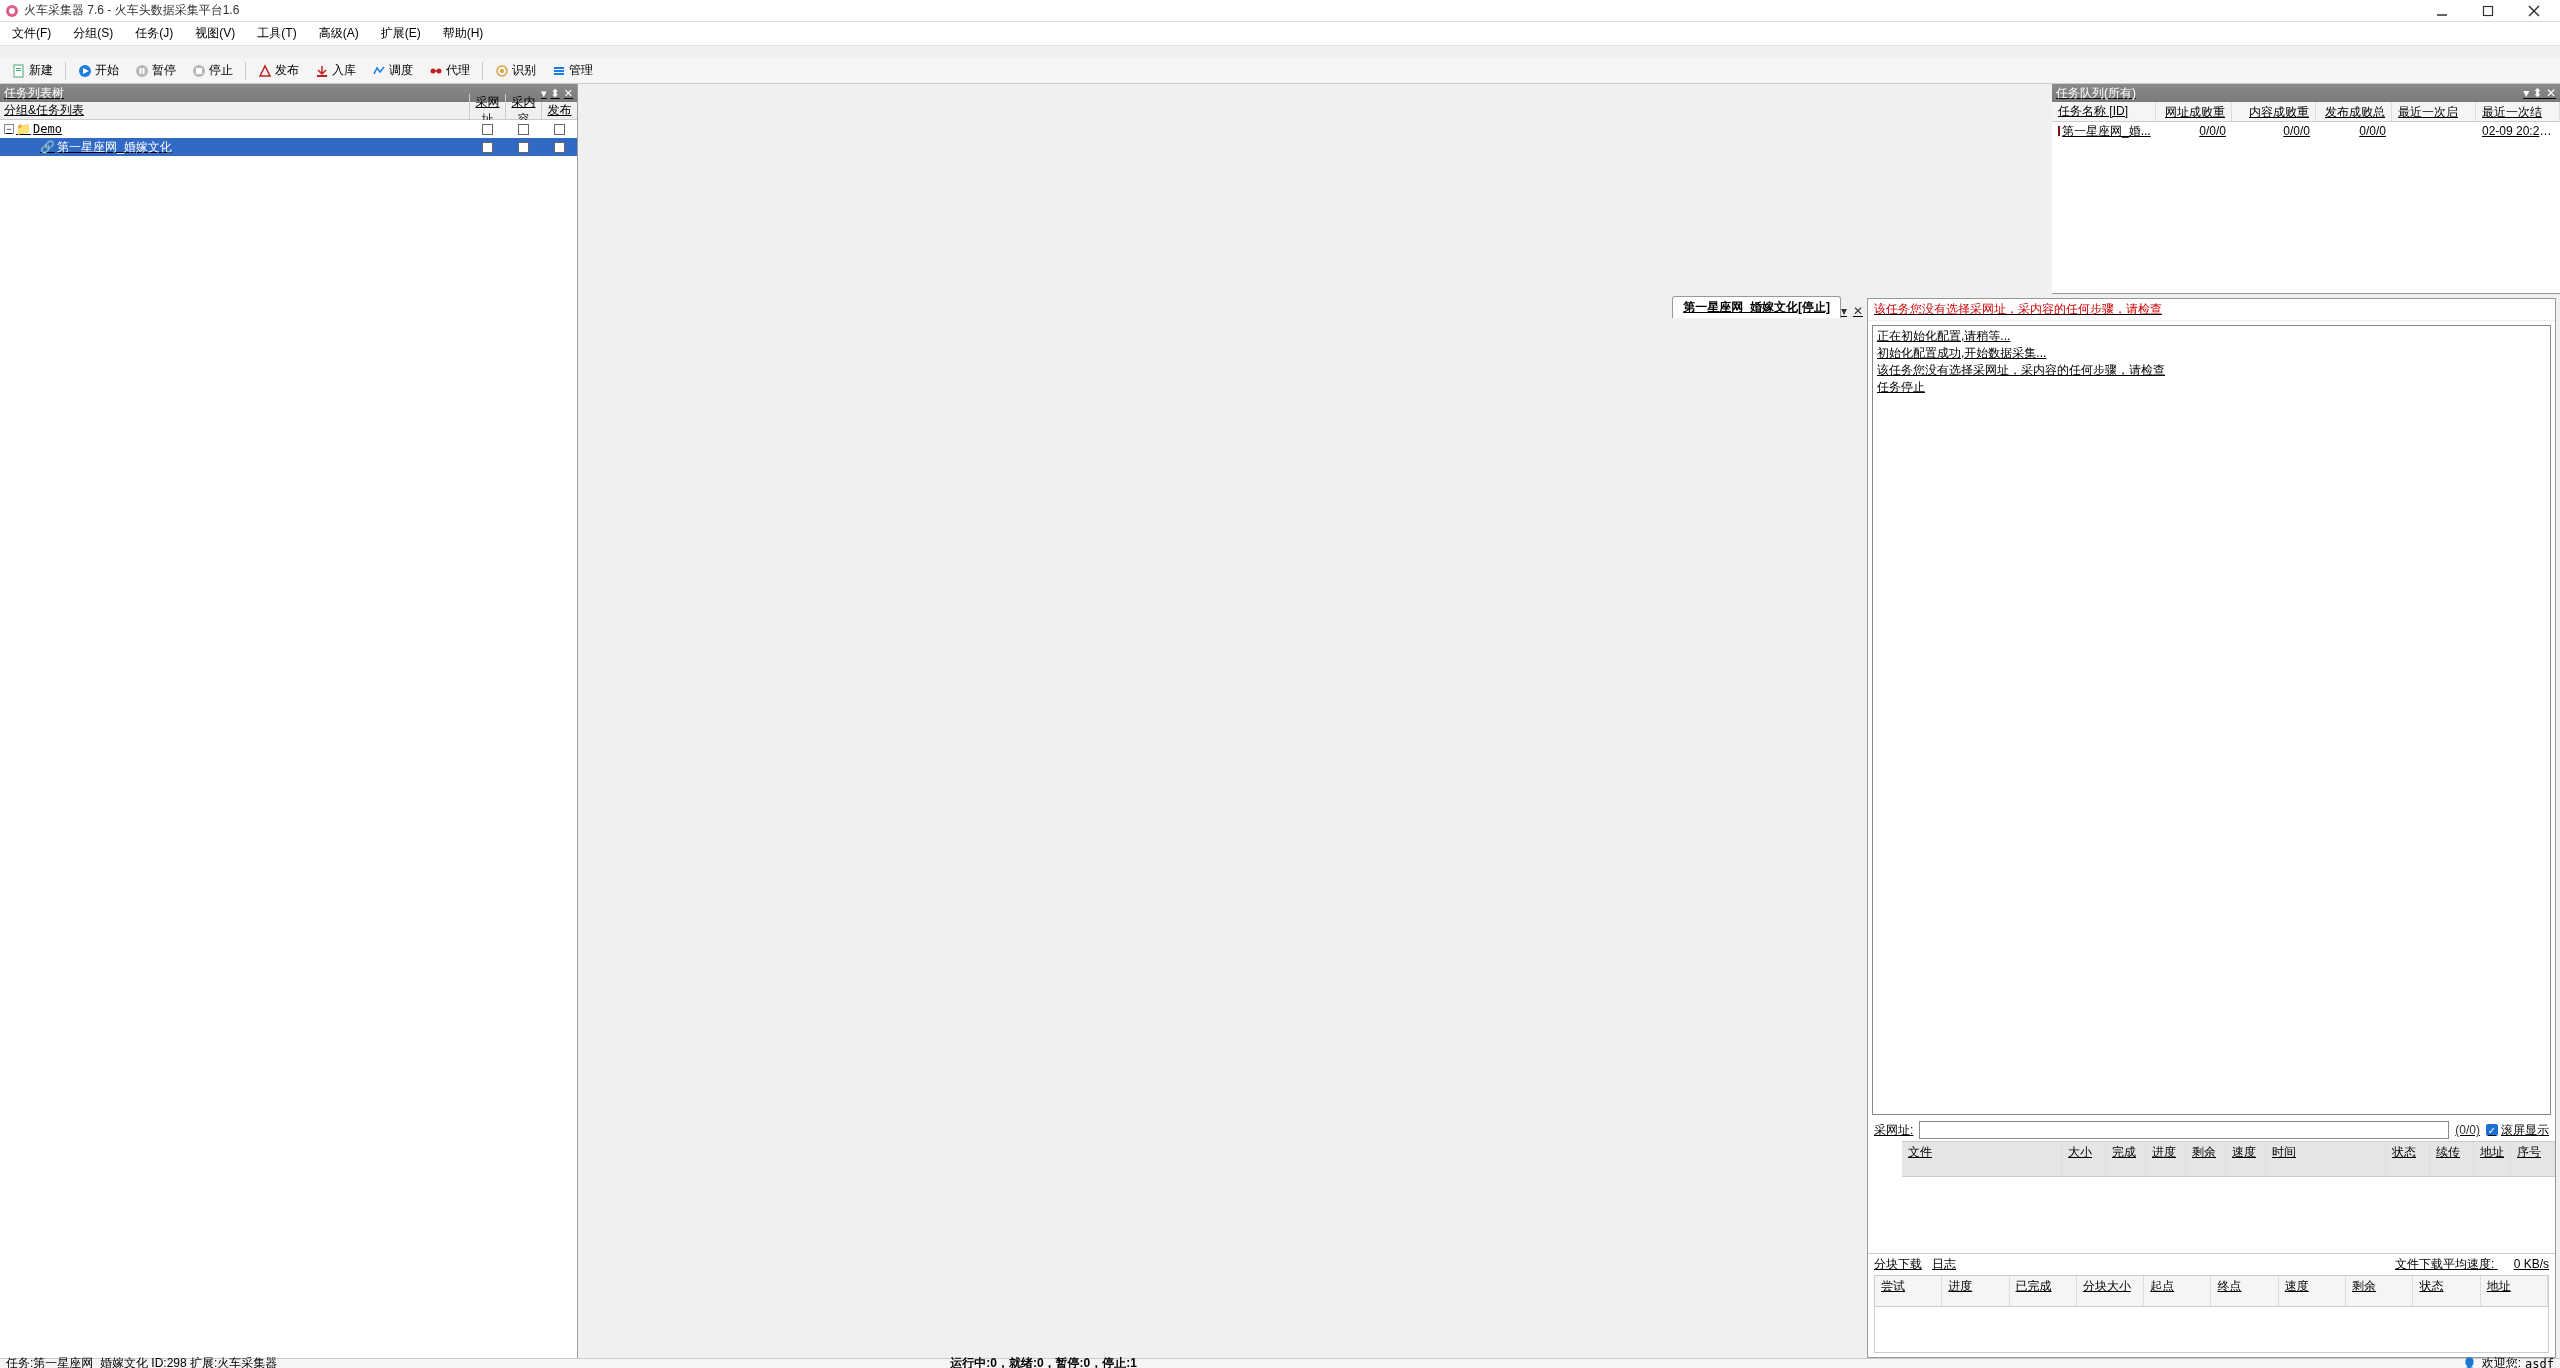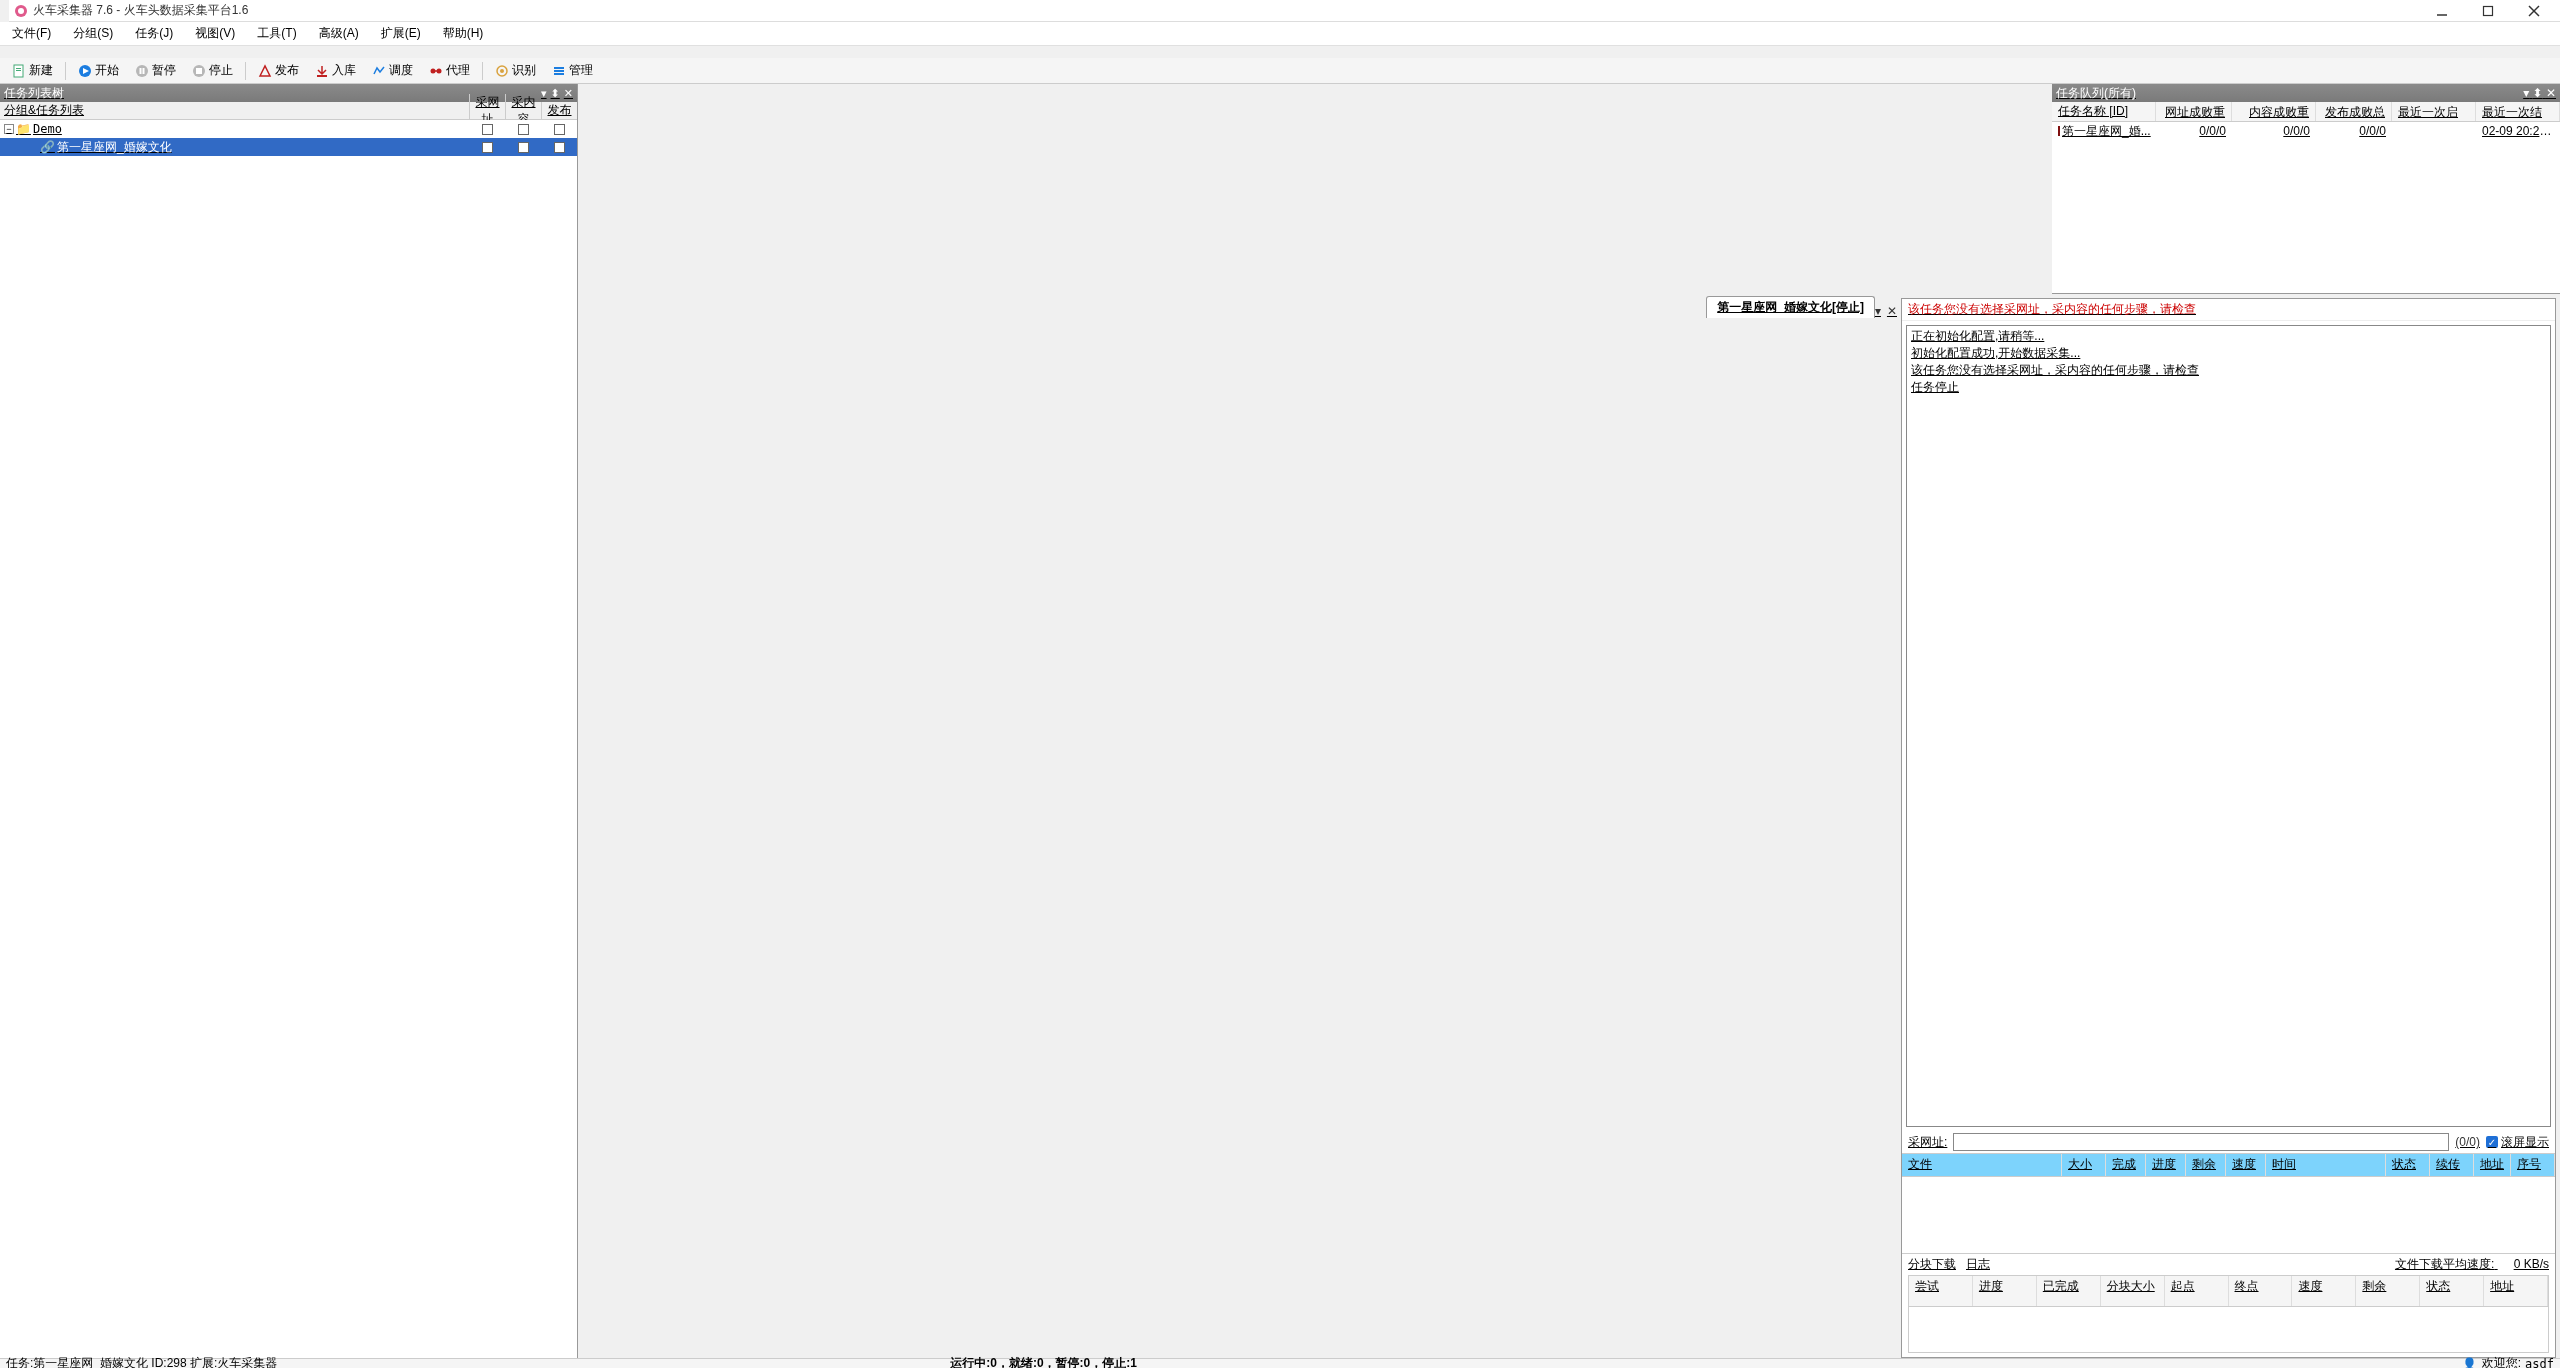--- a/index.html
+++ b/index.html
@@ -1,19 +1,19 @@
 <!DOCTYPE html>
 <html><head>
 <meta charset="utf-8">
 <style>
 * { box-sizing: border-box; margin: 0; padding: 0; font-family: "Microsoft YaHei", "SimSun", Arial, sans-serif; font-size: 12px; }
 html, body { width: 100%; height: 100%; background: #f0f0f0; overflow: hidden; }
 
 
-.titlebar { height: 22px; background: #fff; display: flex; align-items: center; padding: 0 4px; border-bottom: 1px solid #ddd; margin-left: 9px; }
+.titlebar { height: 22px; background: #fff; display: flex; align-items: center; padding: 0 4px; border-bottom: 1px solid #ddd; }
 .titlebar .app-icon { width: 16px; height: 16px; margin-right: 4px; display:inline-flex; align-items:center; justify-content:center; }
 .titlebar .title { flex: 1; color: #333; }
 .titlebar .win-controls { display: flex; gap: 18px; padding-right: 8px; }
 .titlebar .win-btn { width: 28px; height: 18px; display:flex; align-items:center; justify-content:center; color:#333; cursor:pointer; }
 
 
 .menubar { height: 24px; background: #fff; display: flex; align-items: center; padding: 0 8px; gap: 14px; border-bottom: 1px solid #e0e0e0; }
 .menubar .menu-item { cursor: pointer; padding: 2px 4px; }
 
 
@@ -77,21 +77,21 @@
 .detail-tab-ctrls span { cursor:pointer; }
 .detail-box { flex:1; border:1px solid #999; background:#fff; display:flex; flex-direction:column; }
 .warn-line { color:#c00; padding:2px 6px; border-bottom:1px solid #eee; }
 .log-area { flex:1; border:1px solid #888; margin:4px; padding:2px 4px; background:#fff; overflow:auto; white-space:pre-line; }
 .addr-line { display:flex; align-items:center; gap:6px; padding:2px 6px; }
 .addr-line input[type=text] { flex:1; border:1px solid #888; height:18px; padding:0 2px; }
 .addr-count { color:#333; }
 .scroll-chk { display:flex; align-items:center; gap:3px; }
 .scroll-chk .cb { width:12px; height:12px; background:#1e6fd6; display:inline-flex; align-items:center; justify-content:center; color:#fff; font-size:10px; border-radius:2px; }
 
-.file-table-hdr { display:flex; background:#7dd3fc; border-top:1px solid #ccc; border-bottom:1px solid #ccc; height:24px; }
+.file-table-hdr { display:flex; background:#e5e5e5; border-top:1px solid #ccc; border-bottom:1px solid #ccc; height:36px;margin-left:34px; }
 .file-table-hdr .fcol { padding:2px 6px; border-right:1px solid #ddd; }
 .file-body { height:76px; background:#fff; }
 
 .chunk-row { display:flex; align-items:center; padding:2px 6px; border-top:1px solid #ccc; height:22px;}
 .chunk-row .chunk-label { display:flex; gap:10px; }
 .chunk-row .chunk-speed { margin-left:auto; }
 .chunk-table-hdr { display:flex; background:#f5f5f5; border:1px solid #ccc; height:32px; margin:0 6px; }
 .chunk-table-hdr .ccol { padding:2px 6px; border-right:1px solid #ddd; flex:1; }
 .chunk-body { height:46px; border:1px solid #ccc; border-top:none; margin:0 6px 4px 6px; background:#fff; }
 

